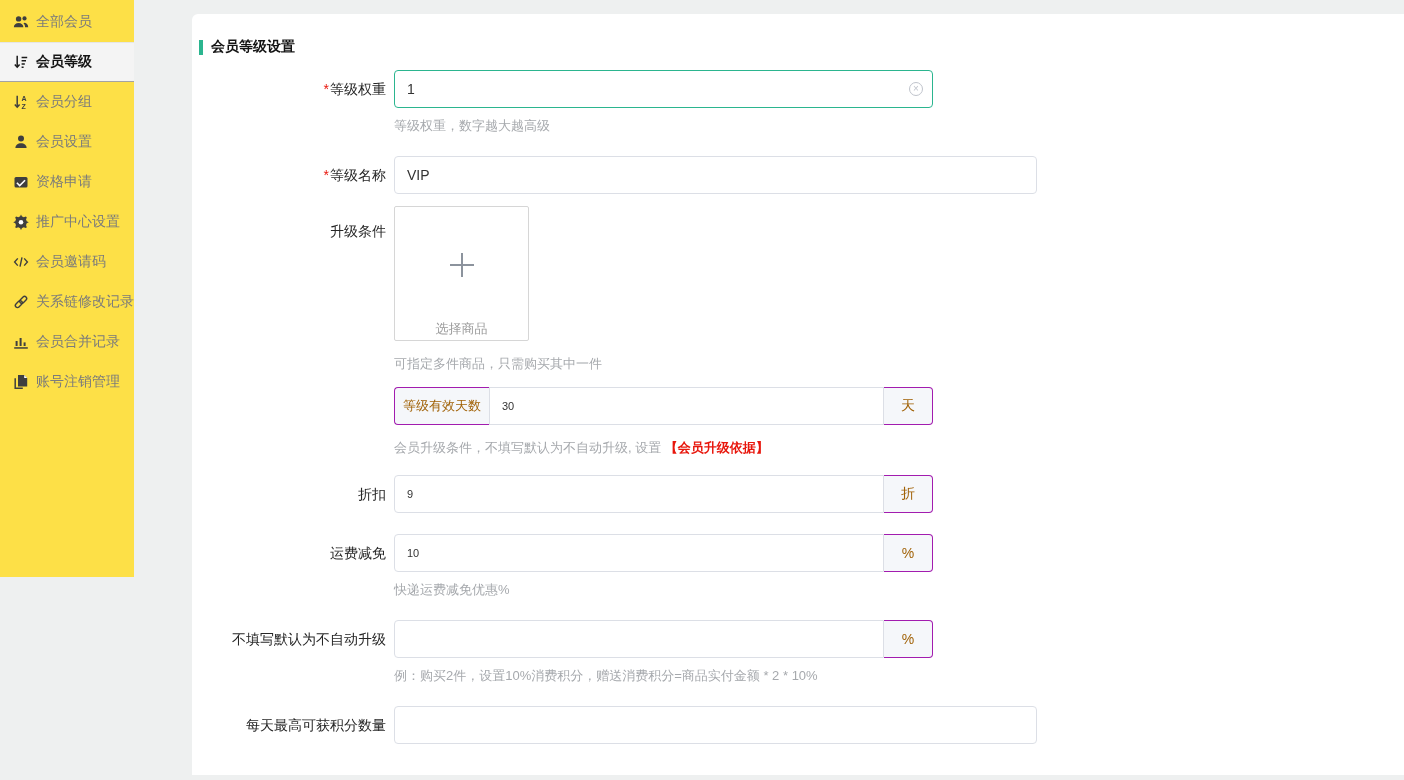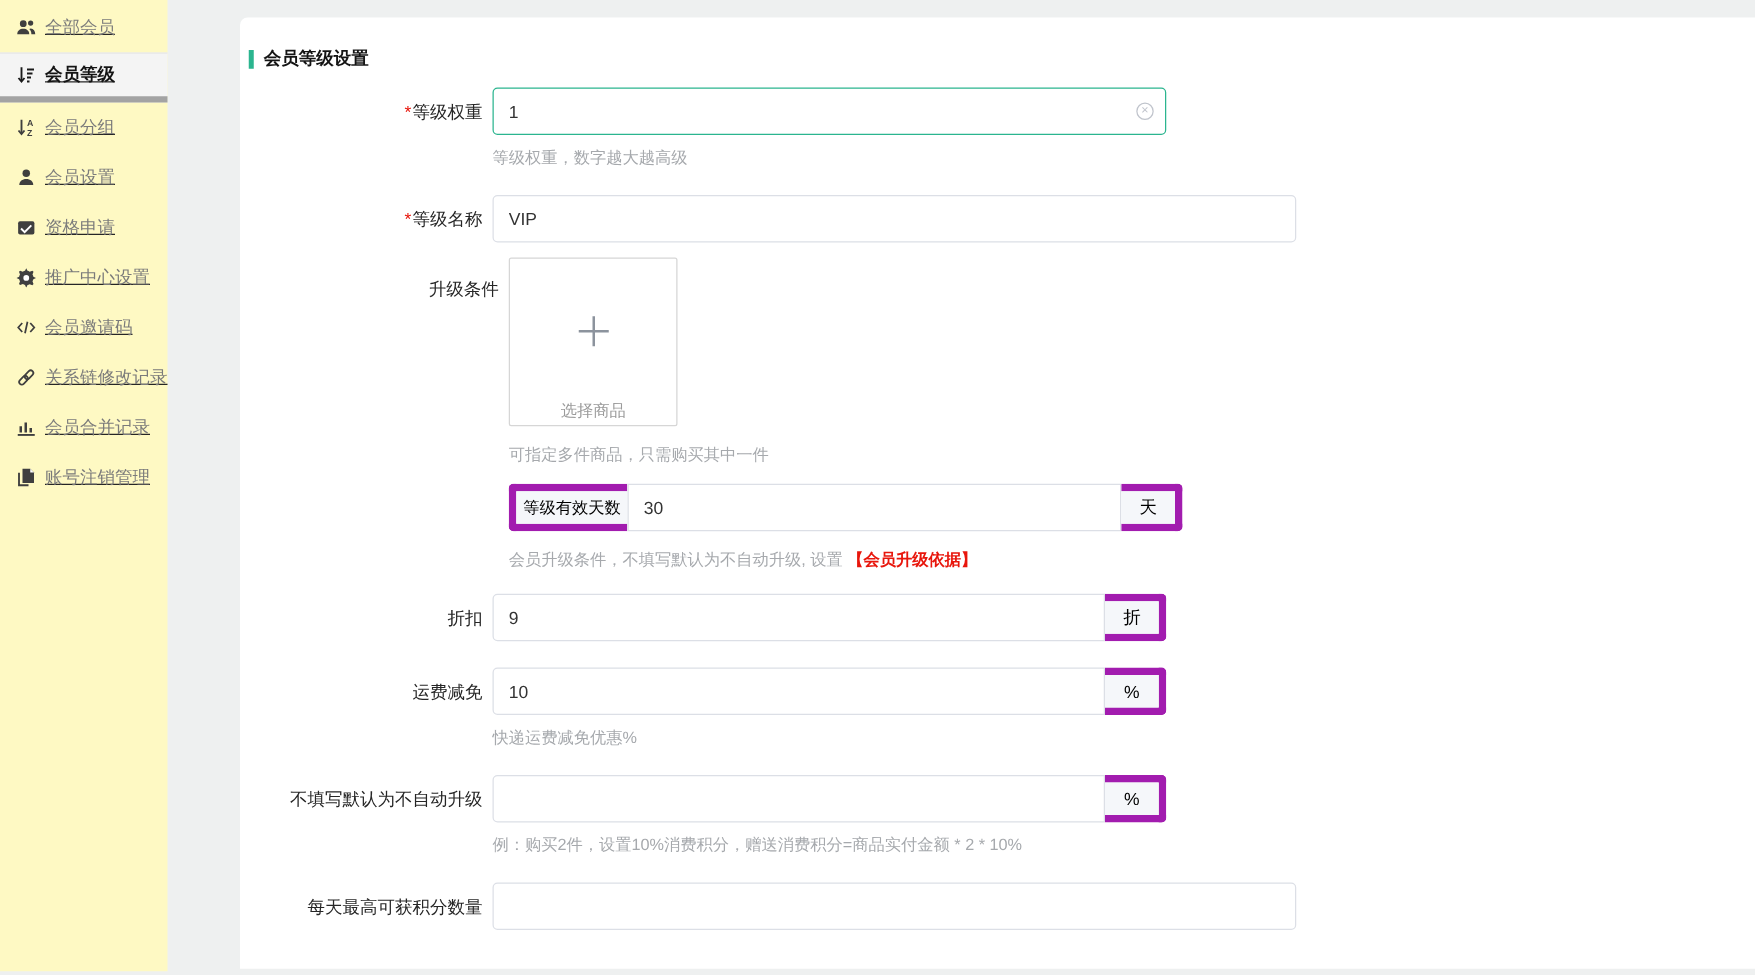--- a/index.html
+++ b/index.html
@@ -7,23 +7,22 @@
   body {
     font-family: "Liberation Sans", sans-serif;
     background: #eef0f0;
     position: relative;
     color: #262626;
   }
 
   
   .sidebar {
     position: absolute; left: 0; top: 0;
-    width: 134px; height: 777px;
-    background: #fef9c3;
-    text-decoration: underline;
+    width: 134px; height: 577px;
+    background: #fde047;
   }
   .nav-item {
     height: 40px;
     display: flex; align-items: center;
     padding-left: 13px;
     cursor: pointer;
     color: #7b7b7b;
     font-size: 14px;
     white-space: nowrap;
   }
@@ -32,21 +31,21 @@
     width: 16px; height: 16px;
     margin-right: 7px;
     display: inline-flex; align-items: center; justify-content: center;
     flex: 0 0 16px;
     color: #3f3f3f;
     font-size: 14px; line-height: 16px;
   }
   .nav-item.active {
     background: #f4f4f4;
     border-top: 1px solid #e6e6e6;
-    border-bottom: 5px solid #a3a3a3;
+    border-bottom: 1px solid #a3a3a3;
     color: #141414;
     font-weight: bold;
   }
 
   
   .card {
     position: absolute;
     left: 148px; top: 14px; right: 0; bottom: 5px;
     background: #ffffff;
     border-radius: 6px 0 0 0;
@@ -105,33 +104,33 @@
     font-size: 10px; line-height: 11px;
     text-align: center;
     cursor: pointer;
     background: #fff;
   }
 
   .group { display: flex; width: 539px; }
   .group .slot {
     height: 38px;
     background: #f5f7fa;
-    border: 6px solid #a21caf;
-    color: #000000;
+    border: 1px solid #a21caf;
+    color: #a16207;
     display: flex; align-items: center; justify-content: center;
     font-size: 13px;
     white-space: nowrap;
   }
   .group .slot.prepend { width: 95px; border-right: none; border-radius: 4px 0 0 4px; }
   .group .slot.append  { width: 49px; border-left: none;  border-radius: 0 4px 4px 0; font-size: 14px; }
   .group .g-input {
     flex: 1; height: 38px;
     border: 1px solid #dcdfe6;
     padding: 0 12px;
-    font-size: 14px; color: #333;
+    font-size: 11px; color: #333;
     outline: none;
     border-radius: 0;
     font-family: "Liberation Sans", sans-serif;
   }
   .group .g-input.first { border-radius: 4px 0 0 4px; }
 
   .help {
     margin-top: 9px;
     font-size: 13px;
     color: #a6a9ad;
@@ -160,21 +159,21 @@
   .plus-icon::after  { left: 11px; top: 0; width: 2px; height: 24px; }
   .picker .picker-text {
     position: absolute; left: 0; right: 0; top: 113px;
     text-align: center;
     font-size: 13px; color: #9b9b9b;
   }
 
   .row.tall .label { padding-top: 17px; }
   .mt14 { margin-top: 14px; }
   .row.compact { margin-bottom: 12px; }
-  .row.r3 { margin-bottom: 18px; padding-left: 13px; }
+  .row.r3 { margin-bottom: 18px; }
   svg { display: block; }
 </style>
 </head>
 <body>
 
 <aside class="sidebar">
 
   <div class="nav-item">
     <span class="nav-icon">
       <svg width="16" height="16" viewBox="0 0 16 16" fill="#3f3f3f">

